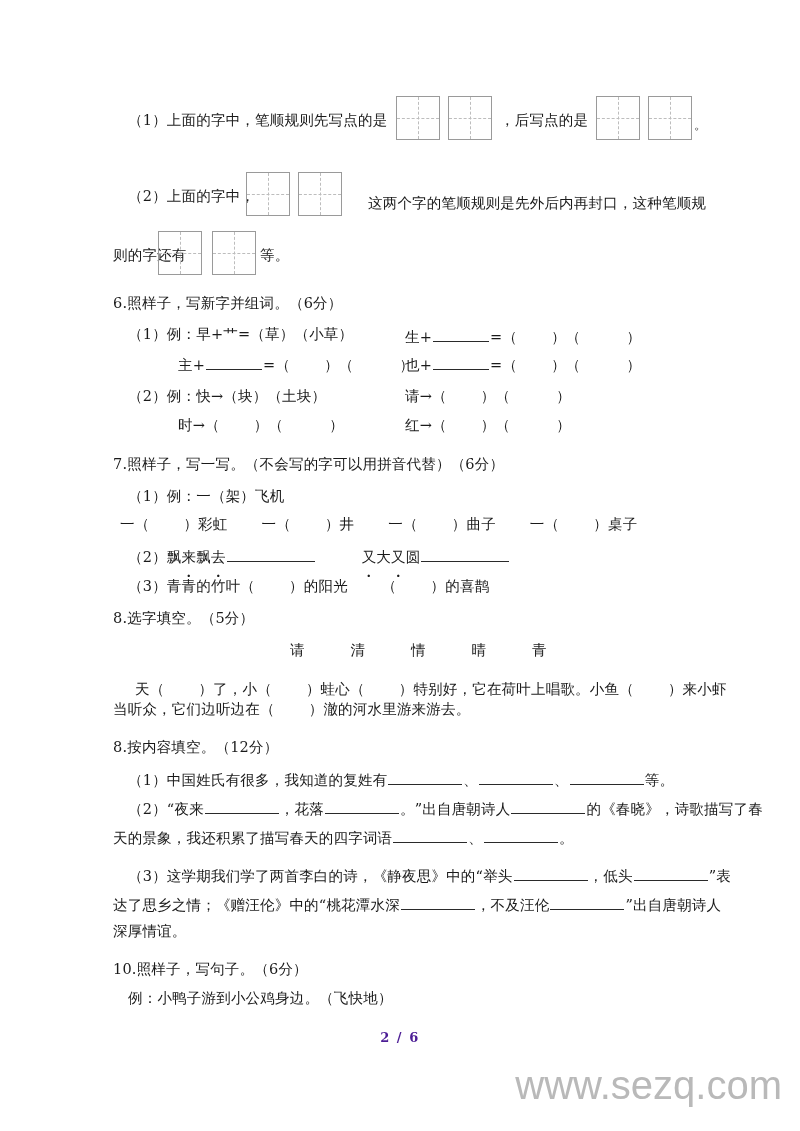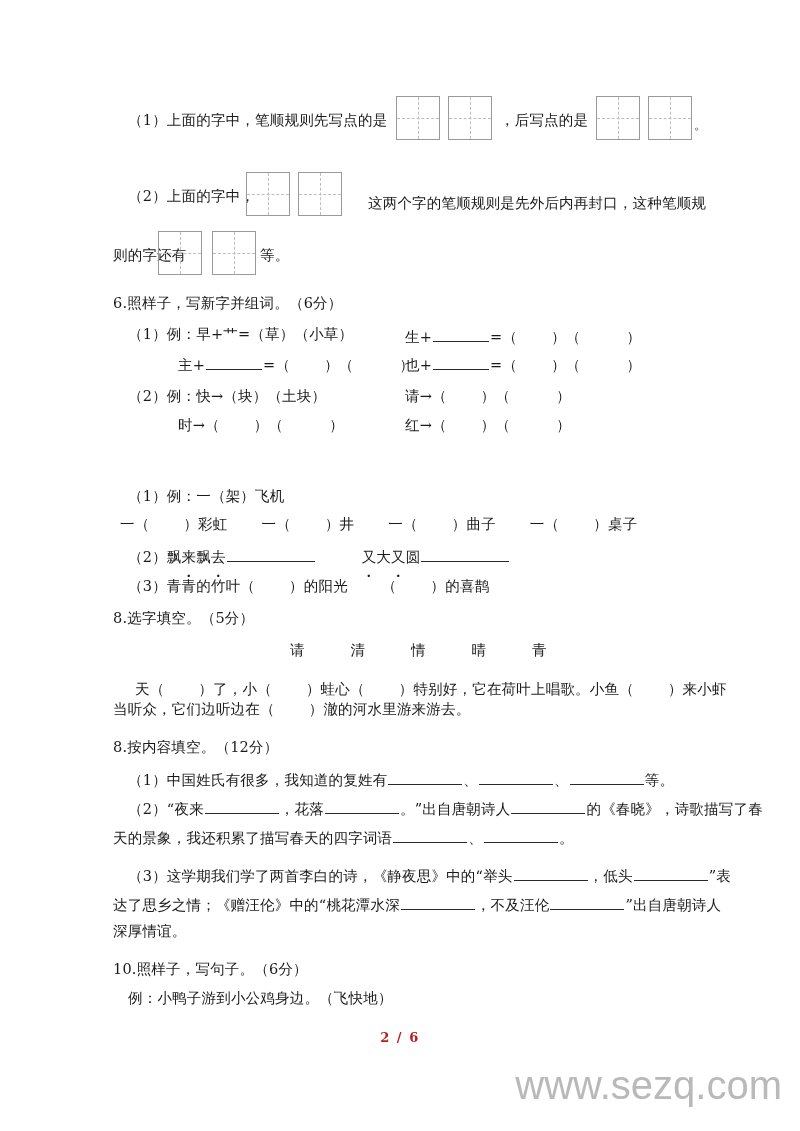--- a/index.html
+++ b/index.html
@@ -96,21 +96,21 @@
   
   .page-number {
     position: absolute;
     left: 0;
     right: 0;
     top: 1030px;
     text-align: center;
     font-family: "DejaVu Serif", "Liberation Serif", serif;
     font-weight: bold;
     font-size: 13px;
-    color: #b91c1c;
+    color: #4c1d95;
     letter-spacing: 1.5px;
   }
   .watermark {
     position: absolute;
     right: 18px;
     top: 1063px;
     font-family: "Liberation Sans", "DejaVu Sans", sans-serif;
     font-size: 40px;
     color: #b9b9b9;
     letter-spacing: 0px;
@@ -171,20 +171,21 @@
     <span>请</span><span>→</span><span>（</span><span class="sp3"></span><span>）</span><span>（</span><span class="sp4"></span><span>）</span>
   </div>
 
   <div class="line" style="left:178px; top:418px;">
     <span>时</span><span>→</span><span>（</span><span class="sp3"></span><span>）</span><span>（</span><span class="sp4"></span><span>）</span>
   </div>
   <div class="line" style="left:405px; top:418px;">
     <span>红</span><span>→</span><span>（</span><span class="sp3"></span><span>）</span><span>（</span><span class="sp4"></span><span>）</span>
   </div>
 
+  <div class="line" style="left:113px; top:457px;">7.照样子，写一写。（不会写的字可以用拼音代替）（6分）</div>
 
   <div class="line" style="left:128px; top:489px;">
     <span>（1）例：</span><span>一（架）飞机</span>
   </div>
 
   <div class="line" style="left:120px; top:517px;text-align:right;">
     <span>一（</span><span class="sp3"></span><span>）彩虹</span><span class="sp3"></span><span>一（</span><span class="sp3"></span><span>）井</span><span class="sp3"></span><span>一（</span><span class="sp3"></span><span>）曲子</span><span class="sp3"></span><span>一（</span><span class="sp3"></span><span>）桌子</span>
   </div>
 
   <div class="line" style="left:128px; top:547px;">

